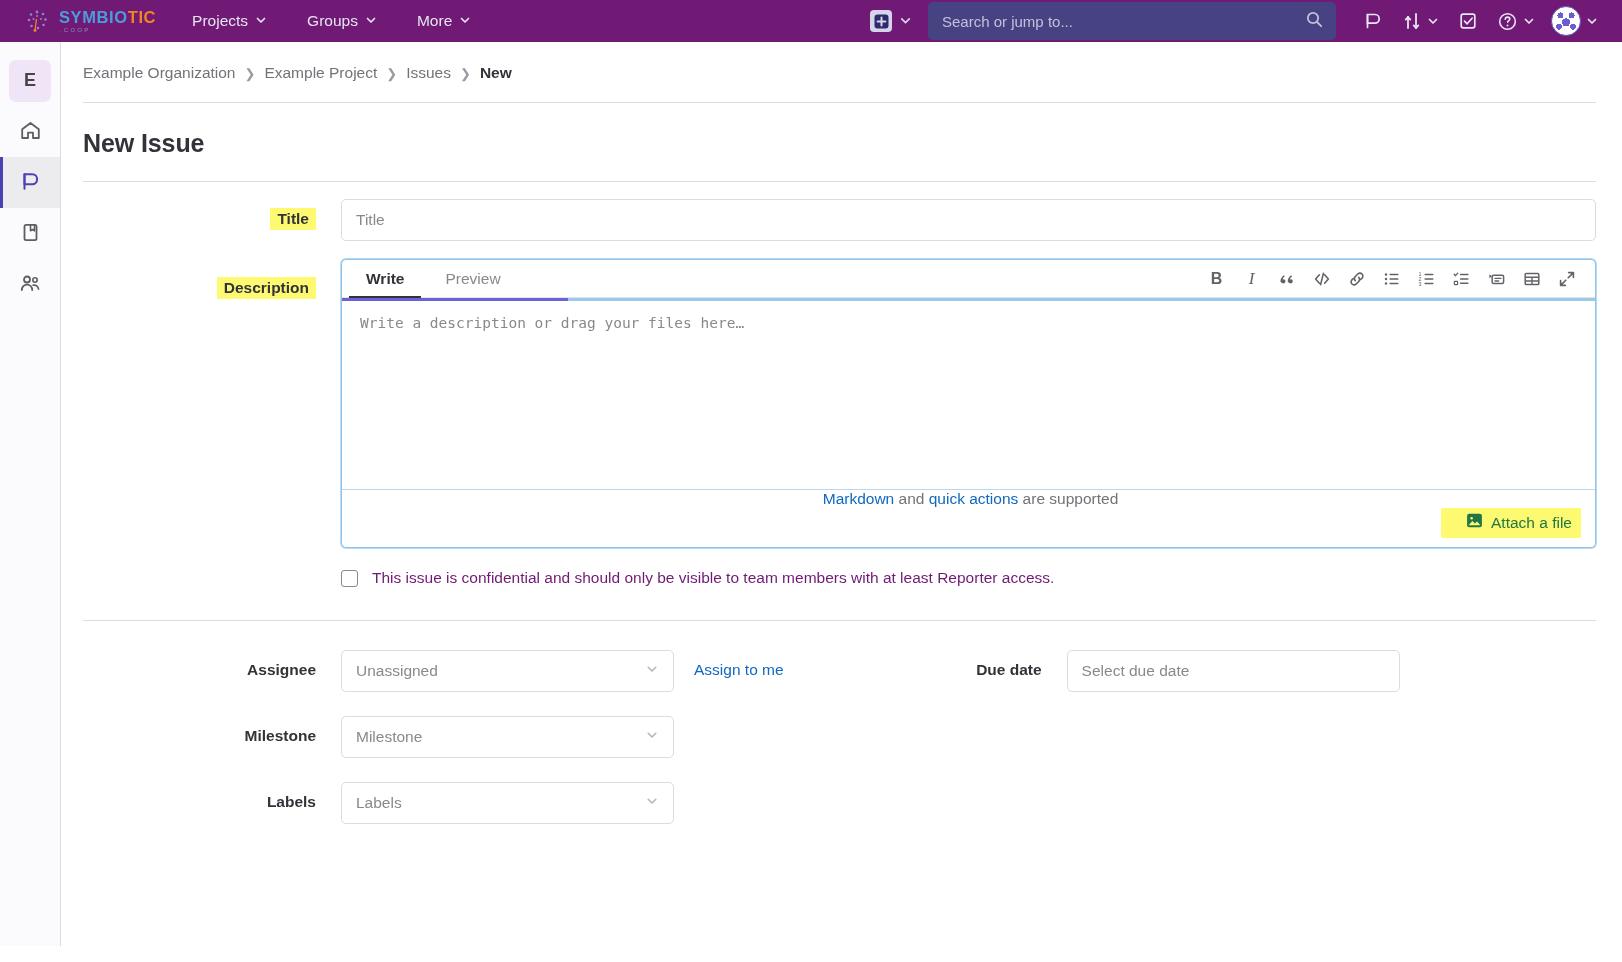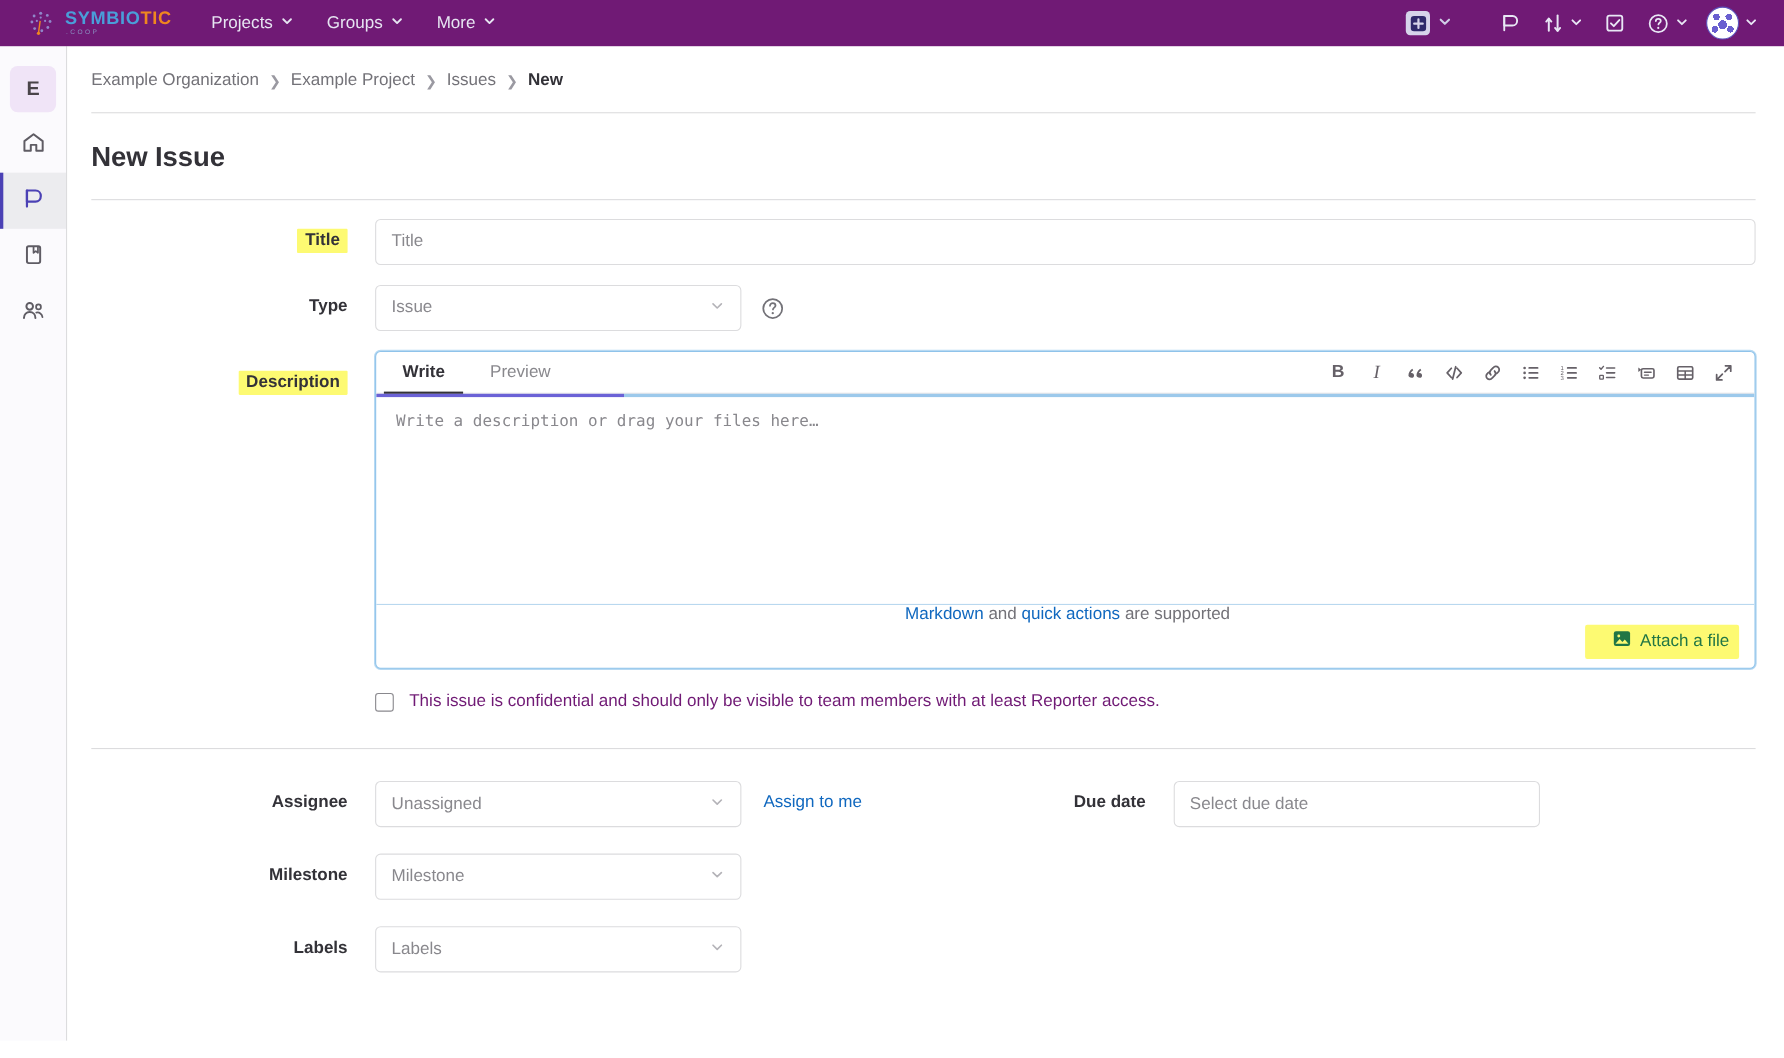--- a/index.html
+++ b/index.html
@@ -24,21 +24,21 @@
     z-index:30;
   }
   .brand { display:flex; align-items:center; gap:9px; margin-right:34px; }
   .brand-mark { width:26px; height:26px; position:relative; }
   .brand-text { display:flex; flex-direction:column; line-height:1; }
   .brand-name { font-size:16.5px; font-weight:700; letter-spacing:.6px; }
   .brand-name .b1 { color:#4a9ed9; }
   .brand-name .b2 { color:#f0861f; }
   .brand-sub { font-size:6px; color:#8a8fc0; letter-spacing:2.2px; margin-top:2px; margin-left:1px;}
 
-  .nav-links { display:flex; align-items:flex-end; gap:26px; }
+  .nav-links { display:flex; align-items:flex-end; gap:36px; }
   .nav-link {
     color:#e6e5f2; font-size:15.5px; font-weight:500;
     display:flex; align-items:center; gap:7px;
     padding:7px 2px; cursor:pointer; white-space:nowrap;
   }
 
   .nav-spacer { flex:1 1 auto; }
 
   .plus-group { display:flex; align-items:center; gap:7px; margin-right:16px; }
   .plus-btn {
@@ -281,20 +281,29 @@
         <path d="M7.5 3.6v7.8M3.6 7.5h7.8" stroke="#d6d4ea" stroke-width="2" stroke-linecap="round"></path>
       </svg>
     </span>
     <span class="caret">
       <svg width="13" height="13" viewBox="0 0 12 12">
           <path d="M2.5 4.5L6 8l3.5-3.5" stroke="#cfcde6" stroke-width="1.7" fill="none" stroke-linecap="round" stroke-linejoin="round"></path>
         </svg>
     </span>
   </div>
 
+  <div class="searchbox">
+    <span class="ph" title="Search or jump to...">Search or jump to...</span>
+    <span class="mag">
+      <svg width="17" height="17" viewBox="0 0 17 17">
+          <circle cx="7" cy="7" r="5.2" stroke="#d8d6ea" stroke-width="1.8" fill="none"></circle>
+          <path d="M11 11l4.2 4.2" stroke="#d8d6ea" stroke-width="1.8" stroke-linecap="round"></path>
+        </svg>
+    </span>
+  </div>
 
   <div class="nav-icons">
     <div class="nav-ico">
       <svg width="20" height="20" viewBox="0 0 20 20">
           <path d="M4.5 3.5h7.5c2.6 0 4.2 2 4.2 4.3 0 2.4-1.7 4.4-4.3 4.4H4.5z" stroke="#e8e7f5" stroke-width="1.7" fill="none" stroke-linejoin="round"></path>
           <path d="M4.5 3.5v13" stroke="#e8e7f5" stroke-width="1.7" stroke-linecap="round"></path>
         </svg>
     </div>
     <div class="nav-ico">
       <svg width="20" height="20" viewBox="0 0 20 20">
@@ -399,40 +408,20 @@
         <div class="lbl">
           <span class="hl">Title</span>
         </div>
         <div class="field-wrap">
           <div class="inp full">
             <span>Title</span>
           </div>
         </div>
       </div>
 
-      <div class="row">
-        <div class="lbl">Type</div>
-        <div class="field-wrap">
-          <div class="inp sel">
-            <span>Issue</span>
-            <span class="chev">
-              <svg width="14" height="14" viewBox="0 0 14 14">
-                  <path d="M3.2 5.3L7 9l3.8-3.7" stroke="#b4b3b8" stroke-width="1.5" fill="none" stroke-linecap="round" stroke-linejoin="round"></path>
-                </svg>
-            </span>
-          </div>
-          <span class="help-ico">
-            <svg width="23" height="23" viewBox="0 0 23 23">
-                <circle cx="11.5" cy="11.5" r="8.6" stroke="#737278" stroke-width="1.6" fill="none"></circle>
-                <path d="M9 9c0-1.5 1.1-2.4 2.6-2.4 1.4 0 2.4 1 2.4 2.3 0 1.7-2.3 1.8-2.3 3.4" stroke="#737278" stroke-width="1.6" fill="none" stroke-linecap="round"></path>
-                <circle cx="11.5" cy="15.7" r="1.05" fill="#737278"></circle>
-              </svg>
-          </span>
-        </div>
-      </div>
 
       <div class="row">
         <div class="lbl" style="padding-top:20px;">
           <span class="hl">Description</span>
         </div>
         <div class="field-wrap">
           <div class="editor">
 
             <div class="editor-head">
               <div class="tabs">

